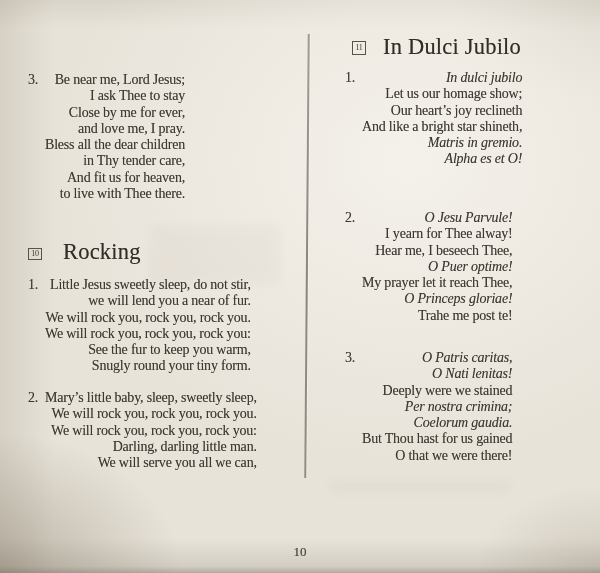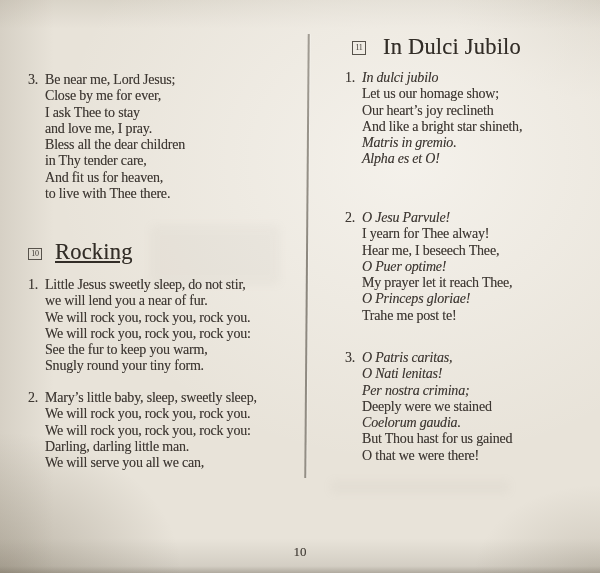--- a/index.html
+++ b/index.html
@@ -24,34 +24,34 @@
     background:linear-gradient(to bottom,#a19c93 0%,#8b867d 55%,#938e85 100%);
     box-shadow:1px 0 0 rgba(255,255,255,.35);
     transform:rotate(.45deg);
   }
   .verse{
     position:absolute;padding-left:17px;
     font-size:14px;line-height:16.3px;letter-spacing:-.2px;
     color:#3e3833;text-shadow:0 0 .5px rgba(62,56,51,.45);
   }
   .vnum{position:absolute;left:0;top:0;}
-  .vline{white-space:nowrap;}
+  .vline{white-space:nowrap;text-align:right;}
   .it{font-style:italic;}
   .song-title{
     position:absolute;font-size:22.5px;line-height:1;letter-spacing:.2px;
     color:#322d27;white-space:nowrap;text-shadow:0 0 .5px rgba(50,45,39,.45);
   }
   .badge{
     position:absolute;border:1px solid #57524b;box-sizing:border-box;
     display:flex;align-items:center;justify-content:center;
     font-size:8px;line-height:1;color:#3a352f;letter-spacing:-.3px;
   }
   #v-closing{top:72px;left:28px;}
   #rocking-badge{left:28px;top:248px;width:14px;height:12px;}
-  #rocking-title{left:55px;top:241px;text-decoration:underline;}
+  #rocking-title{left:63px;top:241px;}
   #v-rock1{top:277px;left:28px;}
   #v-rock2{top:390px;left:28px;}
   #dulci-badge{left:352px;top:41px;width:14px;height:14px;}
   #dulci-title{left:383px;top:36px;}
   #v-dulci1{top:70px;left:345px;}
   #v-dulci2{top:210px;left:345px;}
   #v-dulci3{top:350px;left:345px;}
   .page-num{
     position:absolute;top:544px;left:0;width:600px;text-align:center;
     font-size:13px;color:#46403a;text-shadow:0 0 .5px rgba(70,64,58,.4);
@@ -69,22 +69,22 @@
 <div class="page">
 
   <div class="showthrough" id="st-1"></div>
   <div class="showthrough" id="st-2"></div>
 
   <div class="divider"></div>
 
   <div class="verse" id="v-closing">
       <span class="vnum">3.</span>
       <div class="vline">Be near me, Lord Jesus;</div>
+      <div class="vline">I ask Thee to stay</div>
       <div class="vline">Close by me for ever,</div>
-      <div class="vline">I ask Thee to stay</div>
       <div class="vline">and love me, I pray.</div>
       <div class="vline">Bless all the dear children</div>
       <div class="vline">in Thy tender care,</div>
       <div class="vline">And fit us for heaven,</div>
       <div class="vline">to live with Thee there.</div>
     </div>
 
   <div class="badge" id="rocking-badge">10</div>
   <div class="song-title" id="rocking-title">Rocking</div>
 
@@ -125,21 +125,21 @@
       <div class="vline">Hear me, I beseech Thee,</div>
       <div class="vline it">O Puer optime!</div>
       <div class="vline">My prayer let it reach Thee,</div>
       <div class="vline it">O Princeps gloriae!</div>
       <div class="vline">Trahe me post te!</div>
     </div>
   <div class="verse" id="v-dulci3">
       <span class="vnum">3.</span>
       <div class="vline it">O Patris caritas,</div>
       <div class="vline it">O Nati lenitas!</div>
+      <div class="vline">Deeply were we stained</div>
       <div class="vline it">Per nostra crimina;</div>
-      <div class="vline">Deeply were we stained</div>
       <div class="vline it">Coelorum gaudia.</div>
       <div class="vline">But Thou hast for us gained</div>
       <div class="vline">O that we were there!</div>
     </div>
 
   <div class="page-num">10</div>
 </div>
 
 </body></html>

